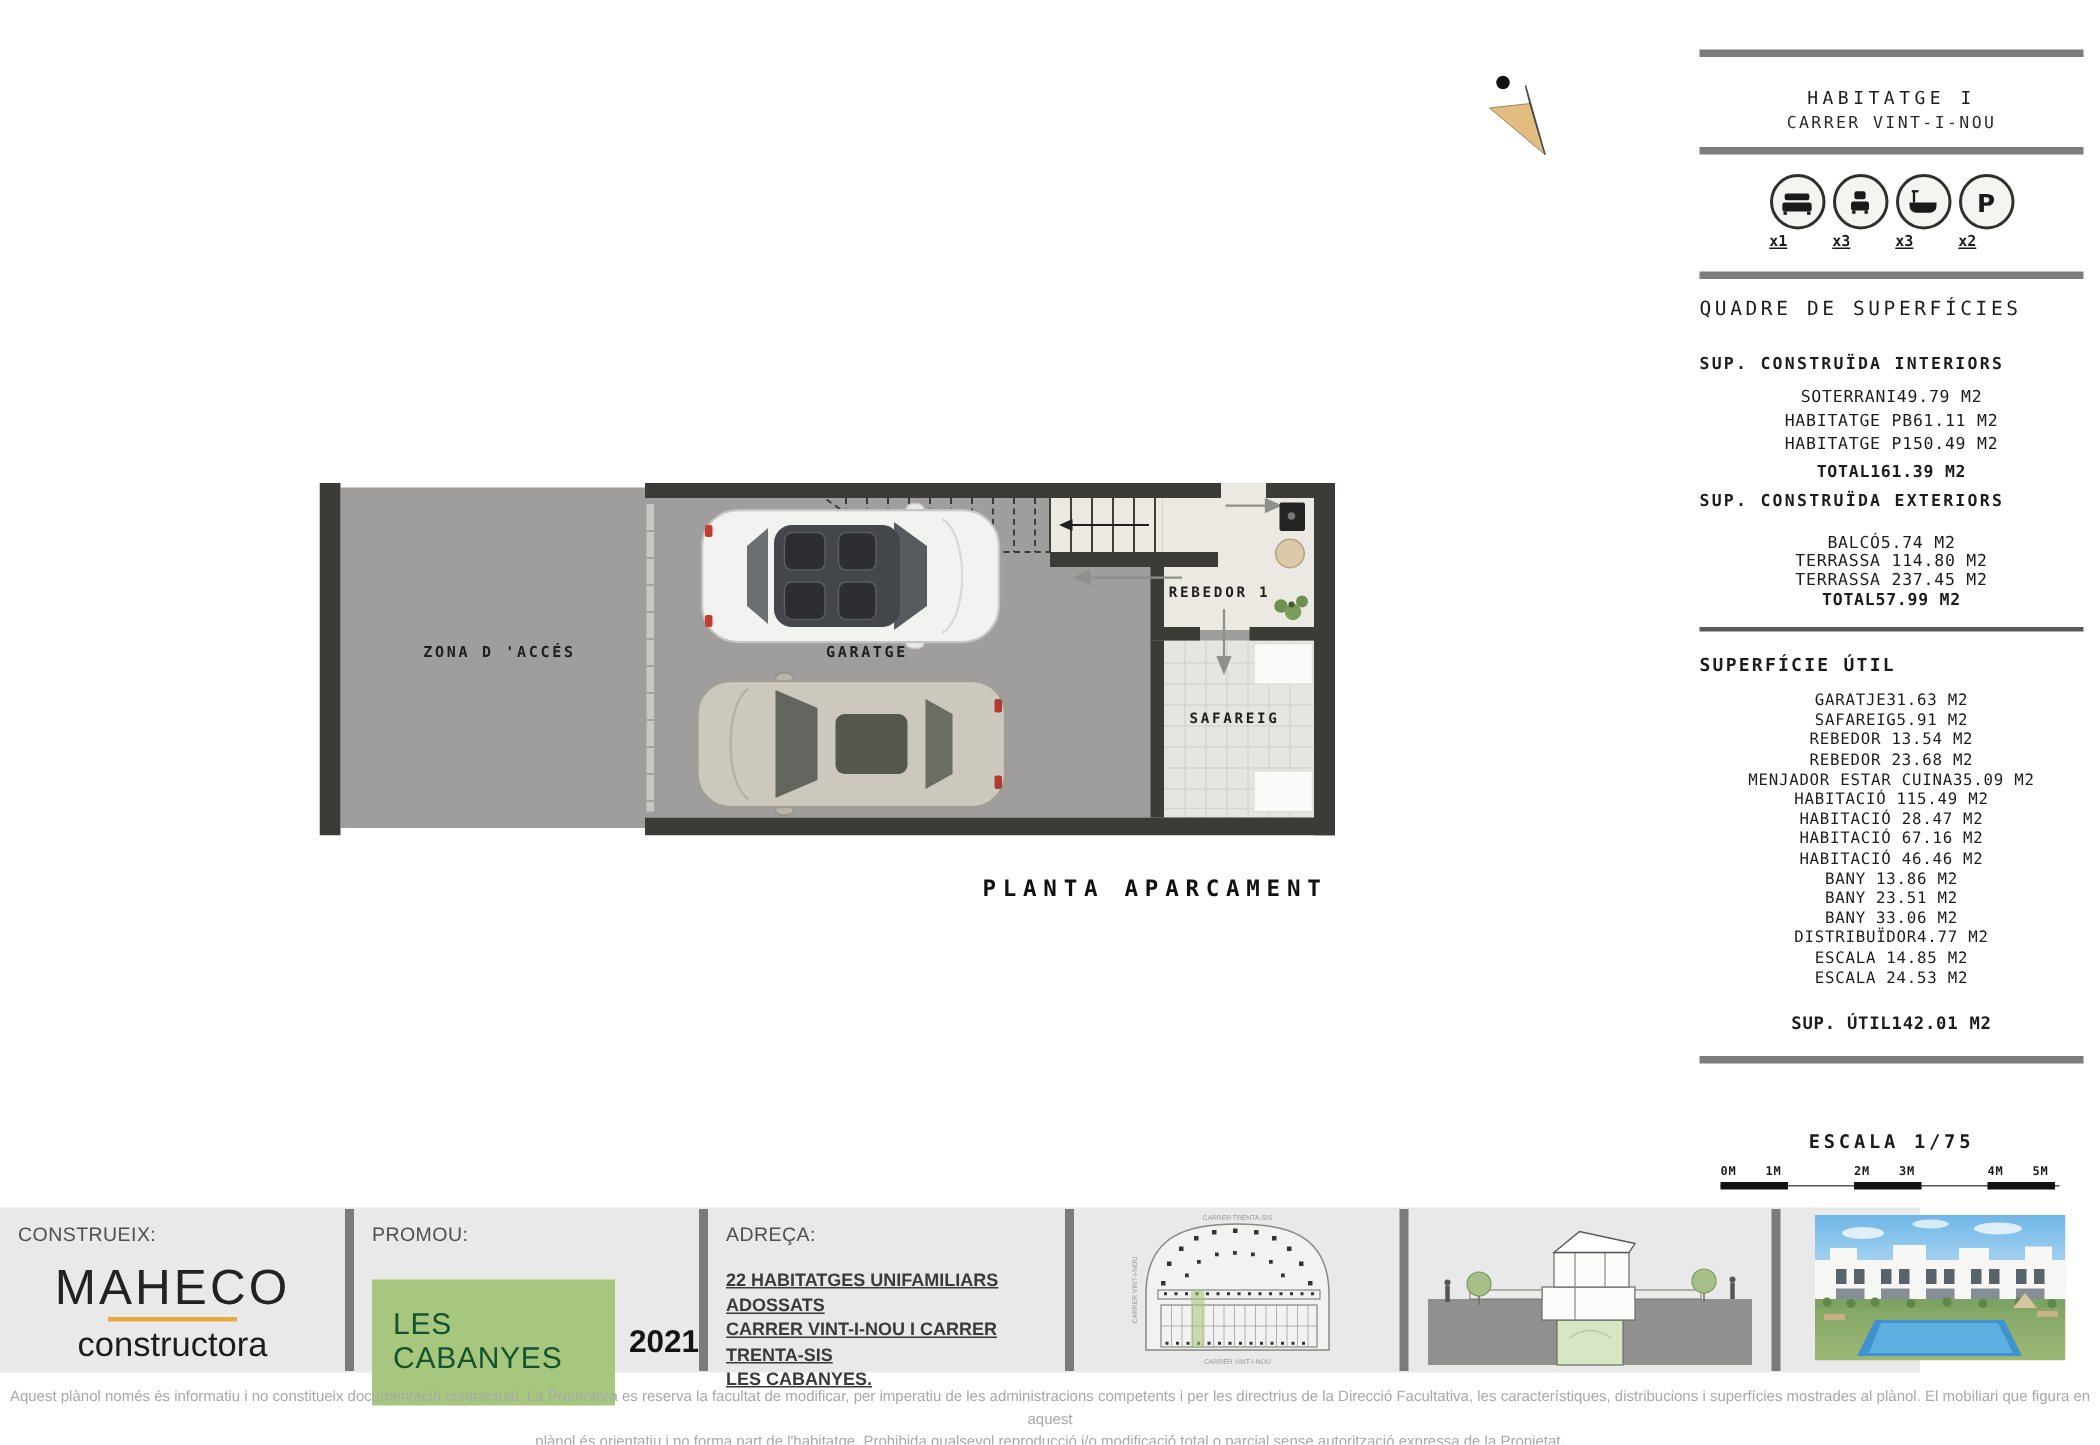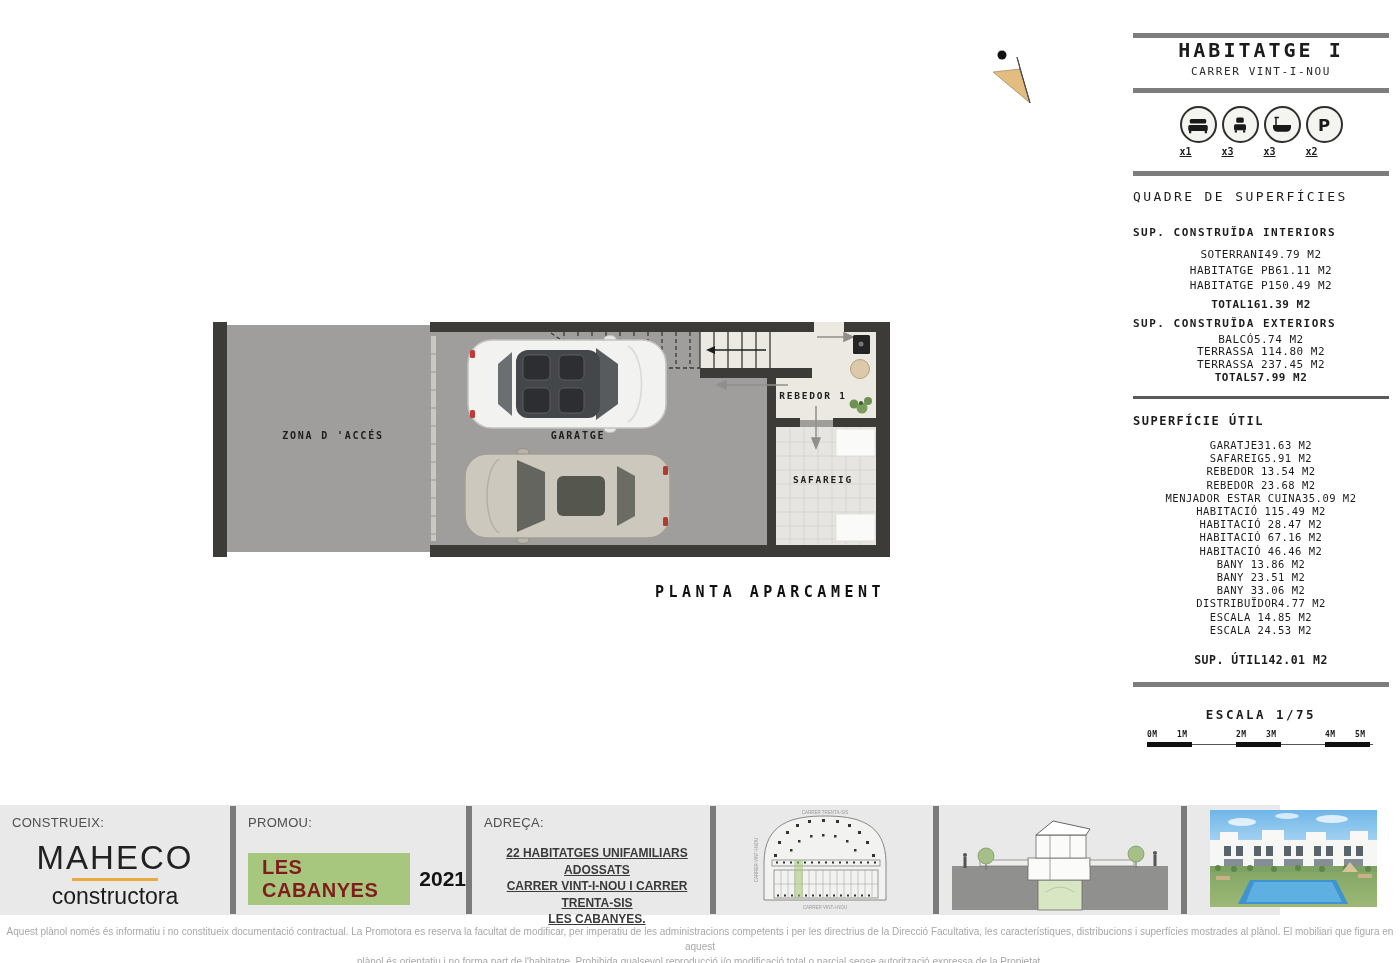--- a/index.html
+++ b/index.html
@@ -4,36 +4,36 @@
 <style>
   * { margin:0; padding:0; box-sizing:border-box; }
   html,body { width:1400px; height:963px; background:#ffffff; overflow:hidden;
               font-family:"DejaVu Sans Mono", monospace; color:#1c1c1c; }
   .sheet { position:relative; width:1400px; height:963px; background:#fff; }
 
   
   .panel { position:absolute; left:1133px; top:0; width:256px; }
   .hbar  { height:5px; background:#7d7d7d; }
   .hbar.thin { height:3px; background:#5a5a5a; }
-  .panel-title { margin-top:0; text-align:center; font-size:20px; font-weight:bold; letter-spacing:3px; }
+  .panel-title { margin-top:20px; text-align:center; font-size:12px; font-weight:normal; letter-spacing:3px; }
   .panel-sub   { margin-top:3px; text-align:center; font-size:11px; letter-spacing:1.6px; color:#2a2a2a; }
   .icons-row   { margin-top:13px; display:flex; justify-content:center; gap:5px; }
   .icon-circle { width:37px; height:37px; border:2px solid #2f2f2d; border-radius:50%;
                  background:#f4f4f0; display:flex; align-items:center; justify-content:center; }
   .counts-row  { margin-top:3px; display:flex; justify-content:center; gap:5px; }
   .counts-row span { width:37px; font-size:10px; font-weight:bold;text-decoration:underline; }
   .quadre-title { margin-top:13px; font-size:13px; font-weight:normal; letter-spacing:2.4px; }
   .sec-head  { font-size:11px; font-weight:bold; letter-spacing:1.5px; }
   .srow  { display:flex; justify-content:center; font-size:11px; letter-spacing:0.5px; }
   .srow.total { font-weight:bold; }
   .rows-int  { margin-top:8px; }  .rows-int .srow { line-height:15.5px; }
-  .rows-ext  { margin-top:4px; }  .rows-ext .srow { line-height:12.5px; }
+  .rows-ext  { margin-top:16px; }  .rows-ext .srow { line-height:12.5px; }
   .rows-util { margin-top:11px; } .rows-util .srow { font-size:10.5px; line-height:13.2px; }
   .util-total { margin-top:16px; font-size:11.5px; }
-  .escala-title { margin-top:20px; text-align:center; font-size:12.5px; font-weight:bold; letter-spacing:2.5px; }
+  .escala-title { margin-top:44px; text-align:center; font-size:12.5px; font-weight:bold; letter-spacing:2.5px; }
   .scalebar { position:relative; margin:8px 14px 0 14px; height:20px; }
   .scalebar .tick { position:absolute; top:0; font-size:8px; font-weight:bold; letter-spacing:0.5px; }
   .scalebar .baseline { position:absolute; top:14px; left:0; width:226px; height:1px; background:#555; }
   .scalebar .seg { position:absolute; top:12px; width:45px; height:5px; background:#111; }
 
   
   .plan { position:absolute; left:213px; top:322px; width:677px; height:235px; }
   .plan svg { position:absolute; left:0; top:0; }
   .plan-label { position:absolute; font-size:10px; font-weight:bold; letter-spacing:1.8px;
                 color:#1e1e1e; text-align:center; }
@@ -45,22 +45,22 @@
   .strip { position:absolute; left:0; top:805px; width:1280px; height:110px; background:#e9e9e9;
            font-family:"Liberation Sans", sans-serif; }
   .divider { position:absolute; top:1px; width:6px; height:108px; background:#7b7b7b; }
   .sec { position:absolute; top:0; height:110px; }
   .sec-label { position:absolute; left:12px; top:10px; font-size:13px; color:#4f4f4f; letter-spacing:0.3px; }
   .maheco-box { position:absolute; left:0; top:34px; width:230px; text-align:center; color:#222; }
   .maheco-name { font-size:33px; letter-spacing:2px; font-weight:normal; }
   .maheco-line { width:86px; height:3px; background:#e8a93e; margin:1px auto 2px auto; }
   .maheco-sub  { font-size:23px; color:#1c1c1c; }
   .promo-row { position:absolute; left:12px; top:48px; display:flex; align-items:center; }
-  .promo-name { background:#a8c77e; color:#7f1d1d; font-weight:bold; font-size:20px;
-                letter-spacing:0.5px; padding:3px 14px; }
+  .promo-name { background:#a8c77e; color:#14532d; font-weight:normal; font-size:20px;
+                letter-spacing:0.5px; padding:19px 14px; }
   .promo-year { color:#141414; font-weight:bold; font-size:21px; margin-left:9px; }
   .addr-lines { position:absolute; left:12px; top:40px; font-size:12px; font-weight:600;
                 color:#3a3a3a; line-height:16.5px;text-decoration:underline; }
 
   
   .disclaimer { position:absolute; left:0; top:924px; width:1400px; text-align:center;
                 font-family:"Liberation Sans", sans-serif; font-size:10px; color:#a8a8a8;
                 line-height:15px; }
 </style>
 </head>
@@ -400,21 +400,21 @@
 
     <div class="sec" style="left:236px; width:230px;">
       <div class="sec-label">PROMOU:</div>
       <div class="promo-row">
         <span class="promo-name">LES CABANYES</span>
         <span class="promo-year">2021</span>
       </div>
     </div>
     <div class="divider" style="left:466px;"></div>
 
-    <div class="sec" style="left:472px; width:238px;text-align:center;">
+    <div class="sec" style="left:472px; width:238px;">
       <div class="sec-label">ADREÇA:</div>
       <div class="addr-lines">
         <div>22 HABITATGES UNIFAMILIARS ADOSSATS</div>
         <div>CARRER VINT-I-NOU I CARRER TRENTA-SIS</div>
         <div>LES CABANYES.</div>
       </div>
     </div>
     <div class="divider" style="left:710px;"></div>
 
     <div class="sec" style="left:716px; width:217px;">

